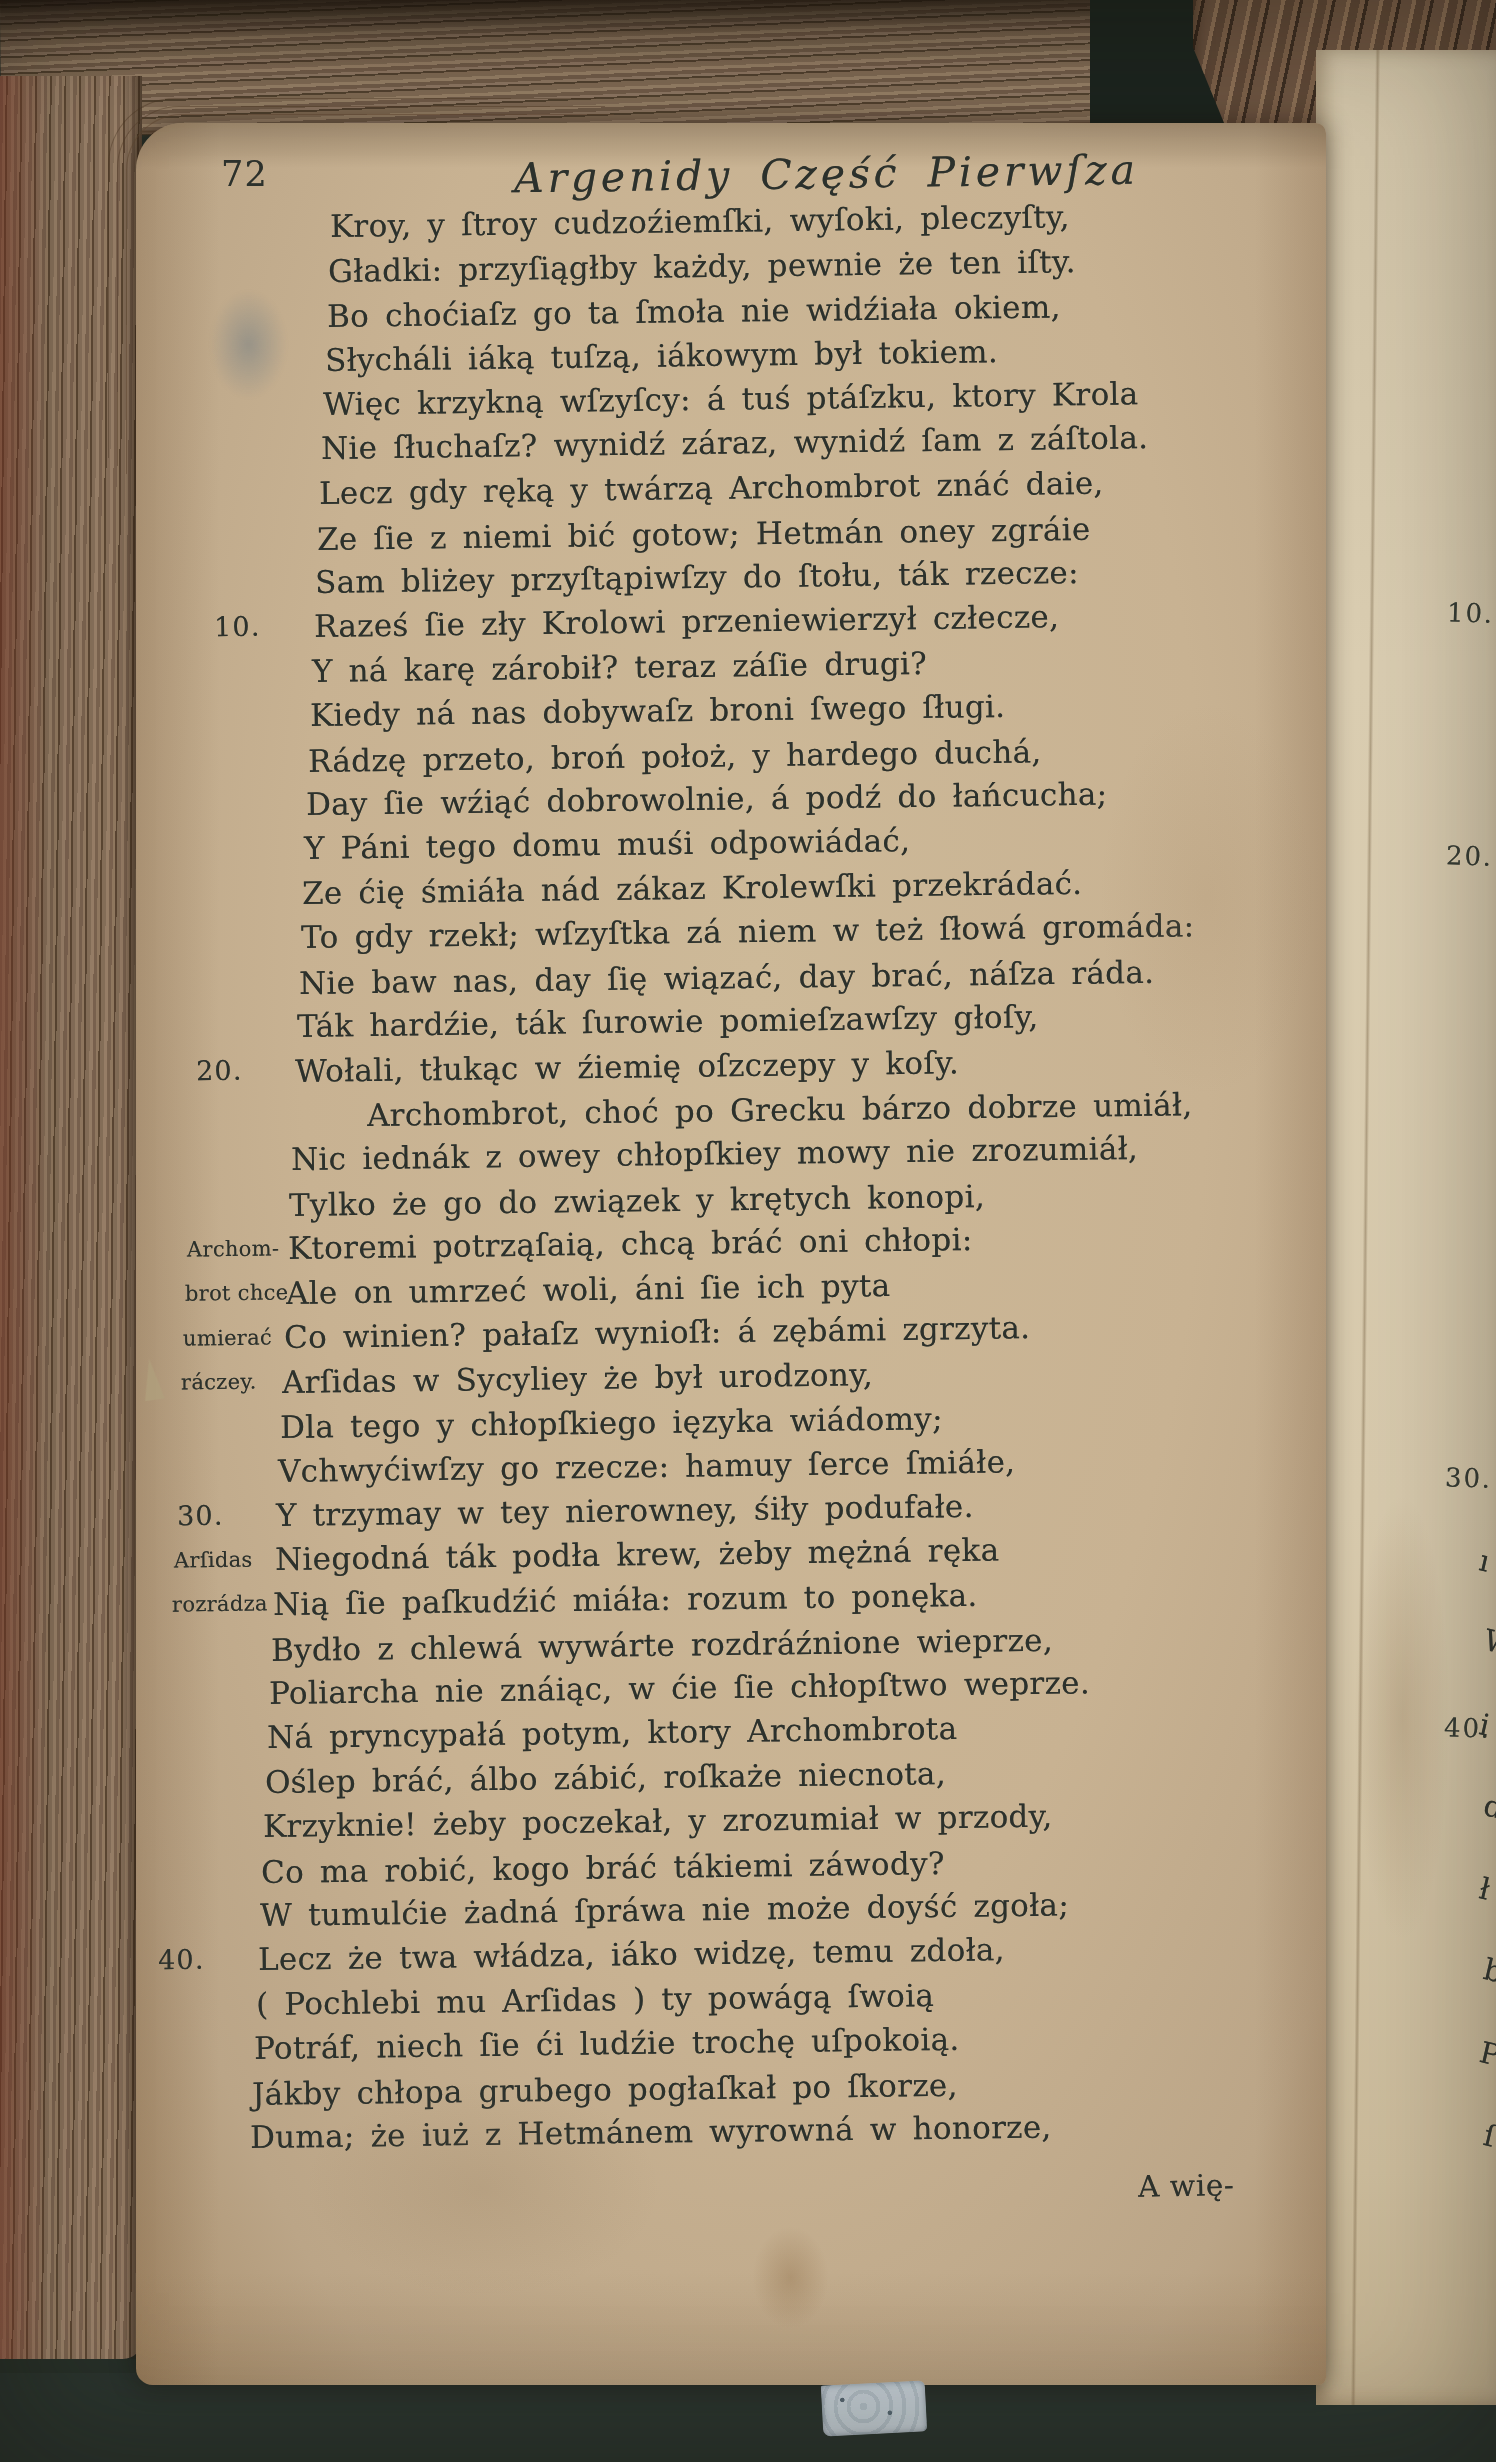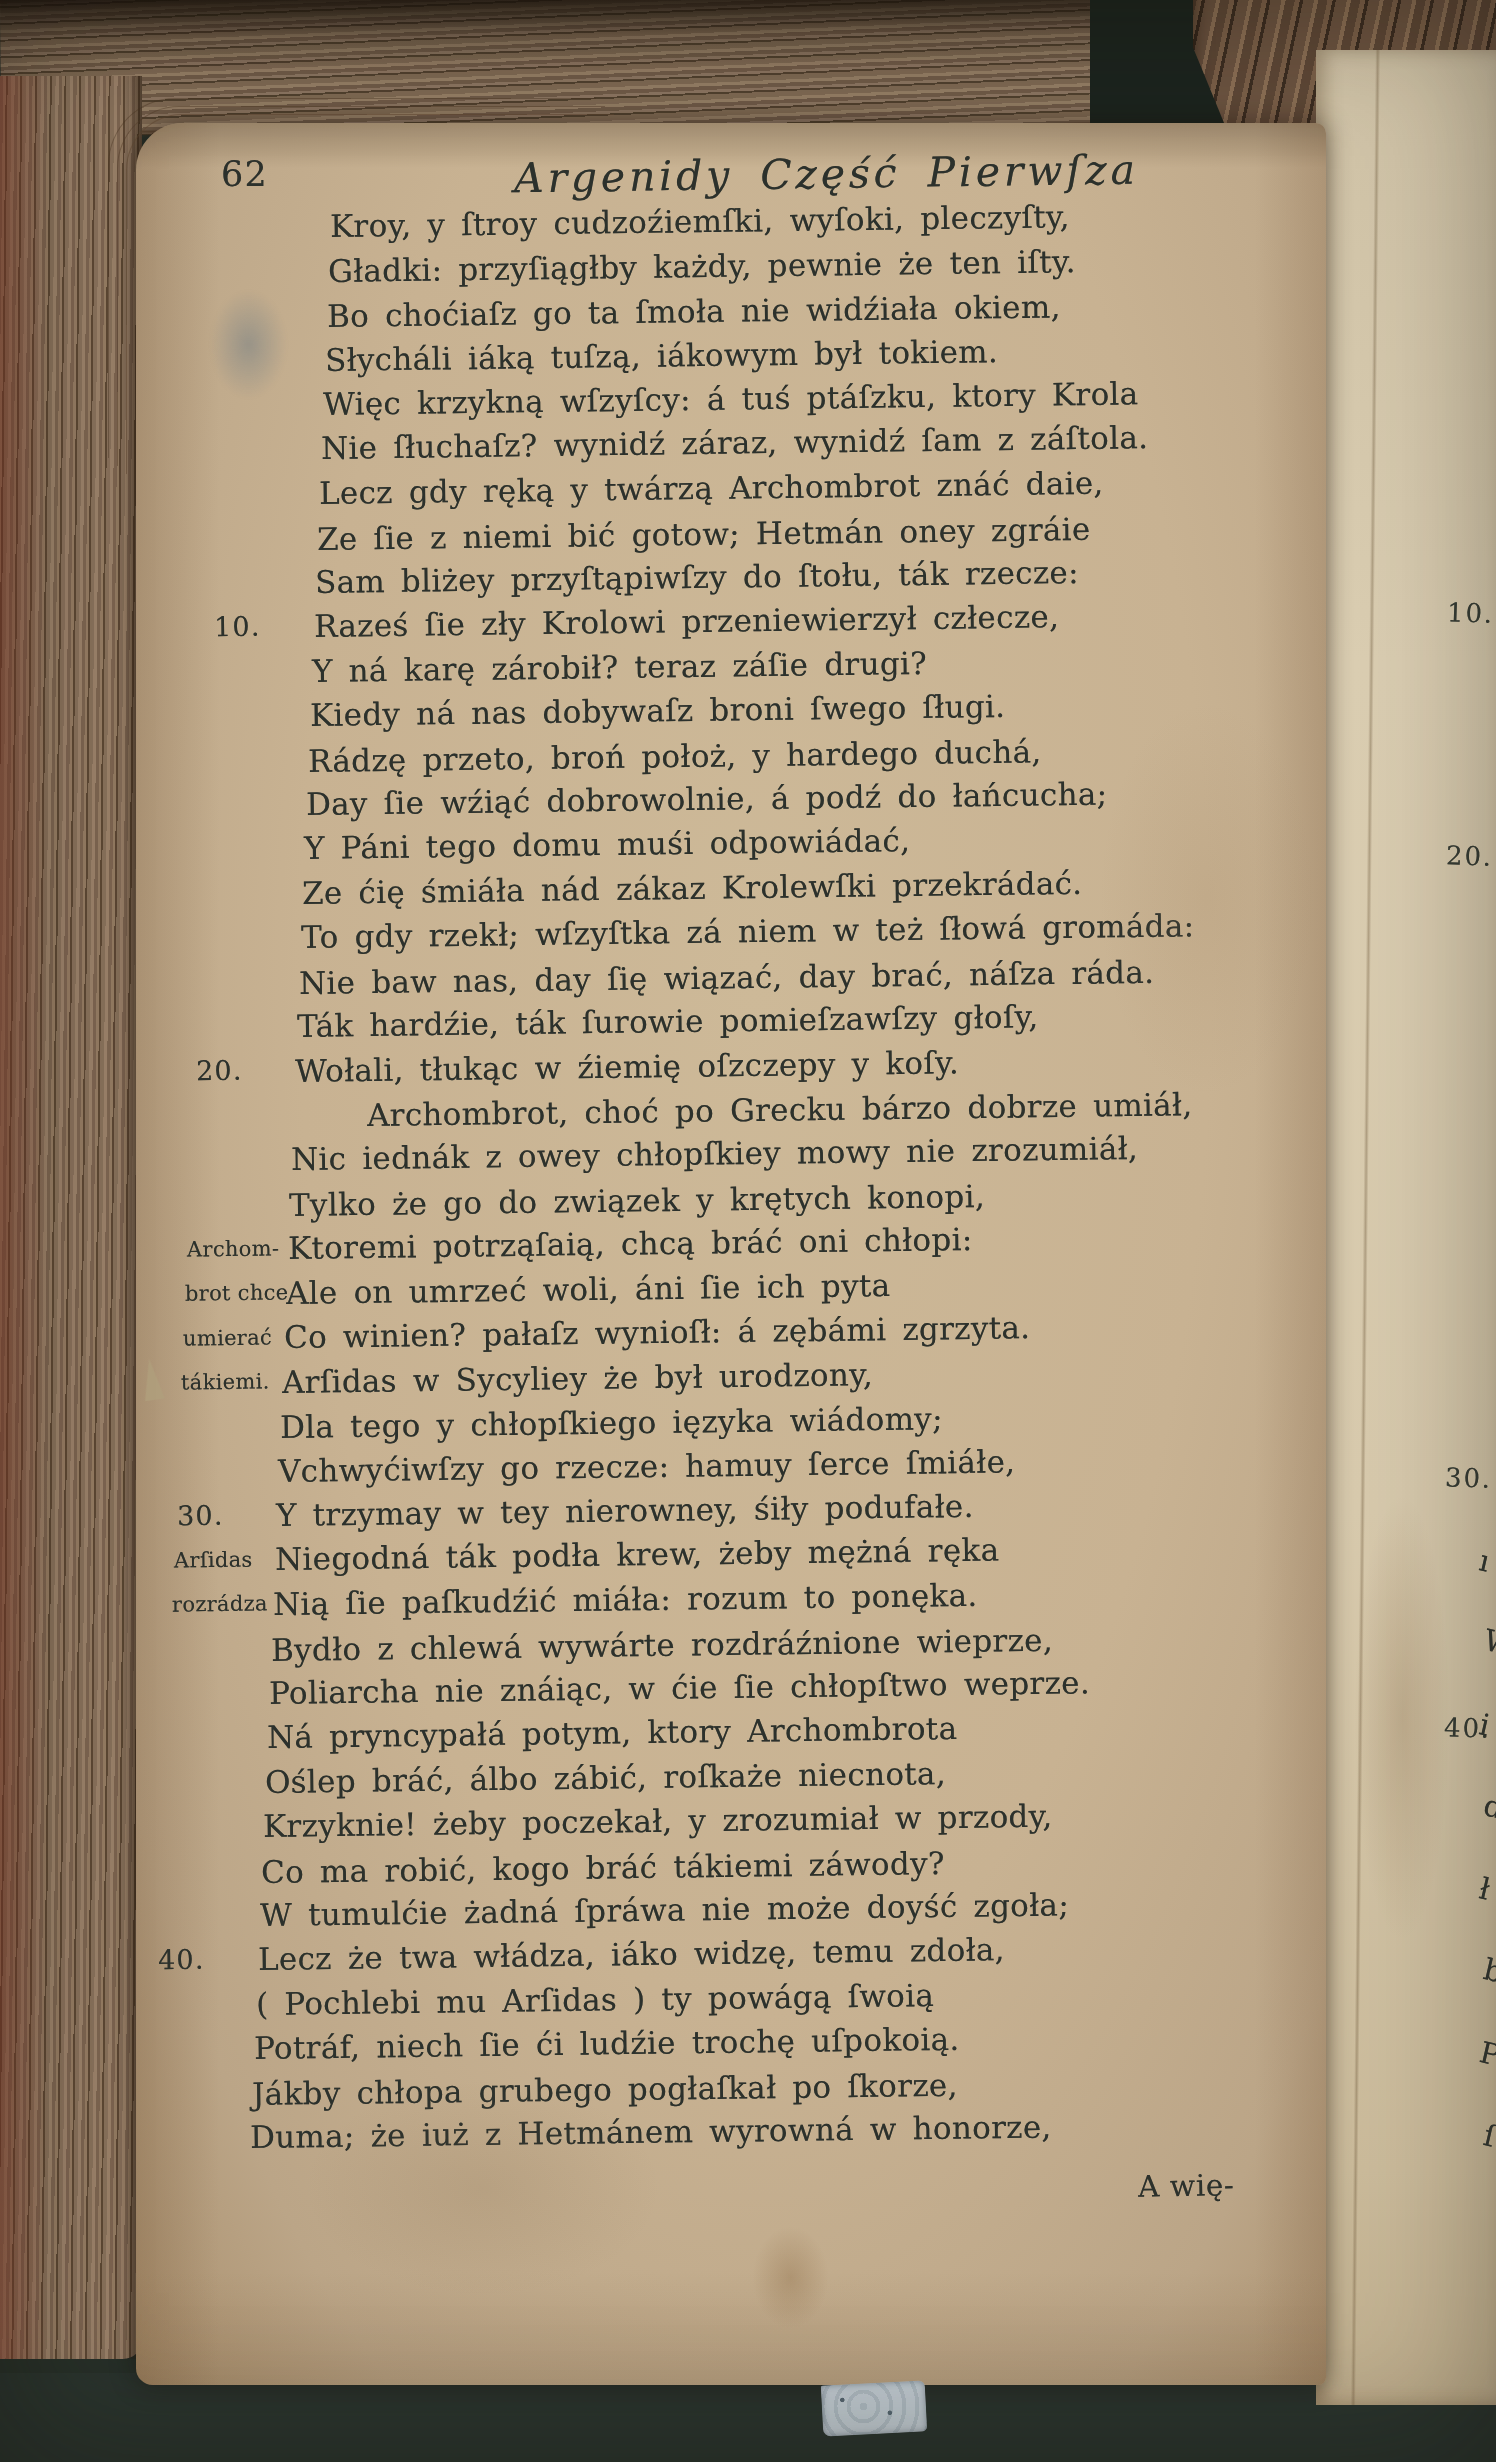--- a/index.html
+++ b/index.html
@@ -159,21 +159,21 @@
         <div class="edge-glyph" style="top: 1822px; left: 164px;">ł</div>
         <div class="edge-glyph" style="top: 1904px; left: 168px;">b</div>
         <div class="edge-glyph" style="top: 1987px; left: 164px;">P</div>
         <div class="edge-glyph" style="top: 2069px; left: 168px;">ſ</div>
       </div>
     <div class="stain" style="left:38px;top:1443px;width:96px;height:449px;
          background:radial-gradient(ellipse, rgba(140,110,75,.28), rgba(140,110,75,0) 70%);"></div>
   </div>
 
   <div class="main-page">
-    <div class="page-num ink" style="left:85px;top:31px;">62</div>
+    <div class="page-num ink" style="left:85px;top:31px;">72</div>
     <div class="running-header ink" style="left:378px;top:27px;">Argenidy Część Pierwſza</div>
 
     <div id="poem">
         <div class="poem-line ink" style="left: 194px; top: 85px;">Kroy, y ſtroy cudzoźiemſki, wyſoki, pleczyſty,</div>
         <div class="poem-line ink" style="left: 192px; top: 130px;">Gładki: przyſiągłby każdy, pewnie że ten iſty.</div>
         <div class="poem-line ink" style="left: 191px; top: 175px;">Bo choćiaſz go ta ſmoła nie widźiała okiem,</div>
         <div class="poem-line ink" style="left: 189px; top: 219px;">Słycháli iáką tuſzą, iákowym był tokiem.</div>
         <div class="poem-line ink" style="left: 187px; top: 263px;">Więc krzykną wſzyſcy: á tuś ptáſzku, ktory Krola</div>
         <div class="poem-line ink" style="left: 185px; top: 307px;">Nie ſłuchaſz? wynidź záraz, wynidź ſam z záſtola.</div>
         <div class="poem-line ink" style="left: 183px; top: 352px;">Lecz gdy ręką y twárzą Archombrot znáć daie,</div>
@@ -195,21 +195,21 @@
         <div class="poem-line ink" style="left: 231px; top: 974px;">Archombrot, choć po Grecku bárzo dobrze umiáł,</div>
         <div class="poem-line ink" style="left: 155px; top: 1018px;">Nic iednák z owey chłopſkiey mowy nie zrozumiáł,</div>
         <div class="poem-line ink" style="left: 153px; top: 1064px;">Tylko że go do związek y krętych konopi,</div>
         <div class="poem-line ink" style="left: 152px; top: 1107px;">Ktoremi potrząſaią, chcą bráć oni chłopi:</div>
         <div class="margin-note ink" style="left: 51px; top: 1114px;">Archom-</div>
         <div class="poem-line ink" style="left: 150px; top: 1152px;">Ale on umrzeć woli, áni ſie ich pyta</div>
         <div class="margin-note ink" style="left: 49px; top: 1158px;">brot chce</div>
         <div class="poem-line ink" style="left: 148px; top: 1196px;">Co winien? pałaſz wynioſł: á zębámi zgrzyta.</div>
         <div class="margin-note ink" style="left: 47px; top: 1203px;">umierać</div>
         <div class="poem-line ink" style="left: 146px; top: 1241px;">Arſidas w Sycyliey że był urodzony,</div>
-        <div class="margin-note ink" style="left: 45px; top: 1247px;">tákiemi.</div>
+        <div class="margin-note ink" style="left: 45px; top: 1247px;">ráczey.</div>
         <div class="poem-line ink" style="left: 144px; top: 1286px;">Dla tego y chłopſkiego ięzyka wiádomy;</div>
         <div class="poem-line ink" style="left: 142px; top: 1330px;">Vchwyćiwſzy go rzecze: hamuy ſerce ſmiáłe,</div>
         <div class="poem-line ink" style="left: 140px; top: 1374px;">Y trzymay w tey nierowney, śiły podufałe.</div>
         <div class="line-number ink" style="left: 41px; top: 1377px;">30.</div>
         <div class="poem-line ink" style="left: 139px; top: 1418px;">Niegodná ták podła krew, żeby mężná ręka</div>
         <div class="margin-note ink" style="left: 38px; top: 1425px;">Arſidas</div>
         <div class="poem-line ink" style="left: 137px; top: 1463px;">Nią ſie paſkudźić miáła: rozum to ponęka.</div>
         <div class="margin-note ink" style="left: 36px; top: 1469px;">rozrádza</div>
         <div class="poem-line ink" style="left: 135px; top: 1509px;">Bydło z chlewá wywárte rozdráźnione wieprze,</div>
         <div class="poem-line ink" style="left: 133px; top: 1552px;">Poliarcha nie znáiąc, w ćie ſie chłopſtwo weprze.</div>

